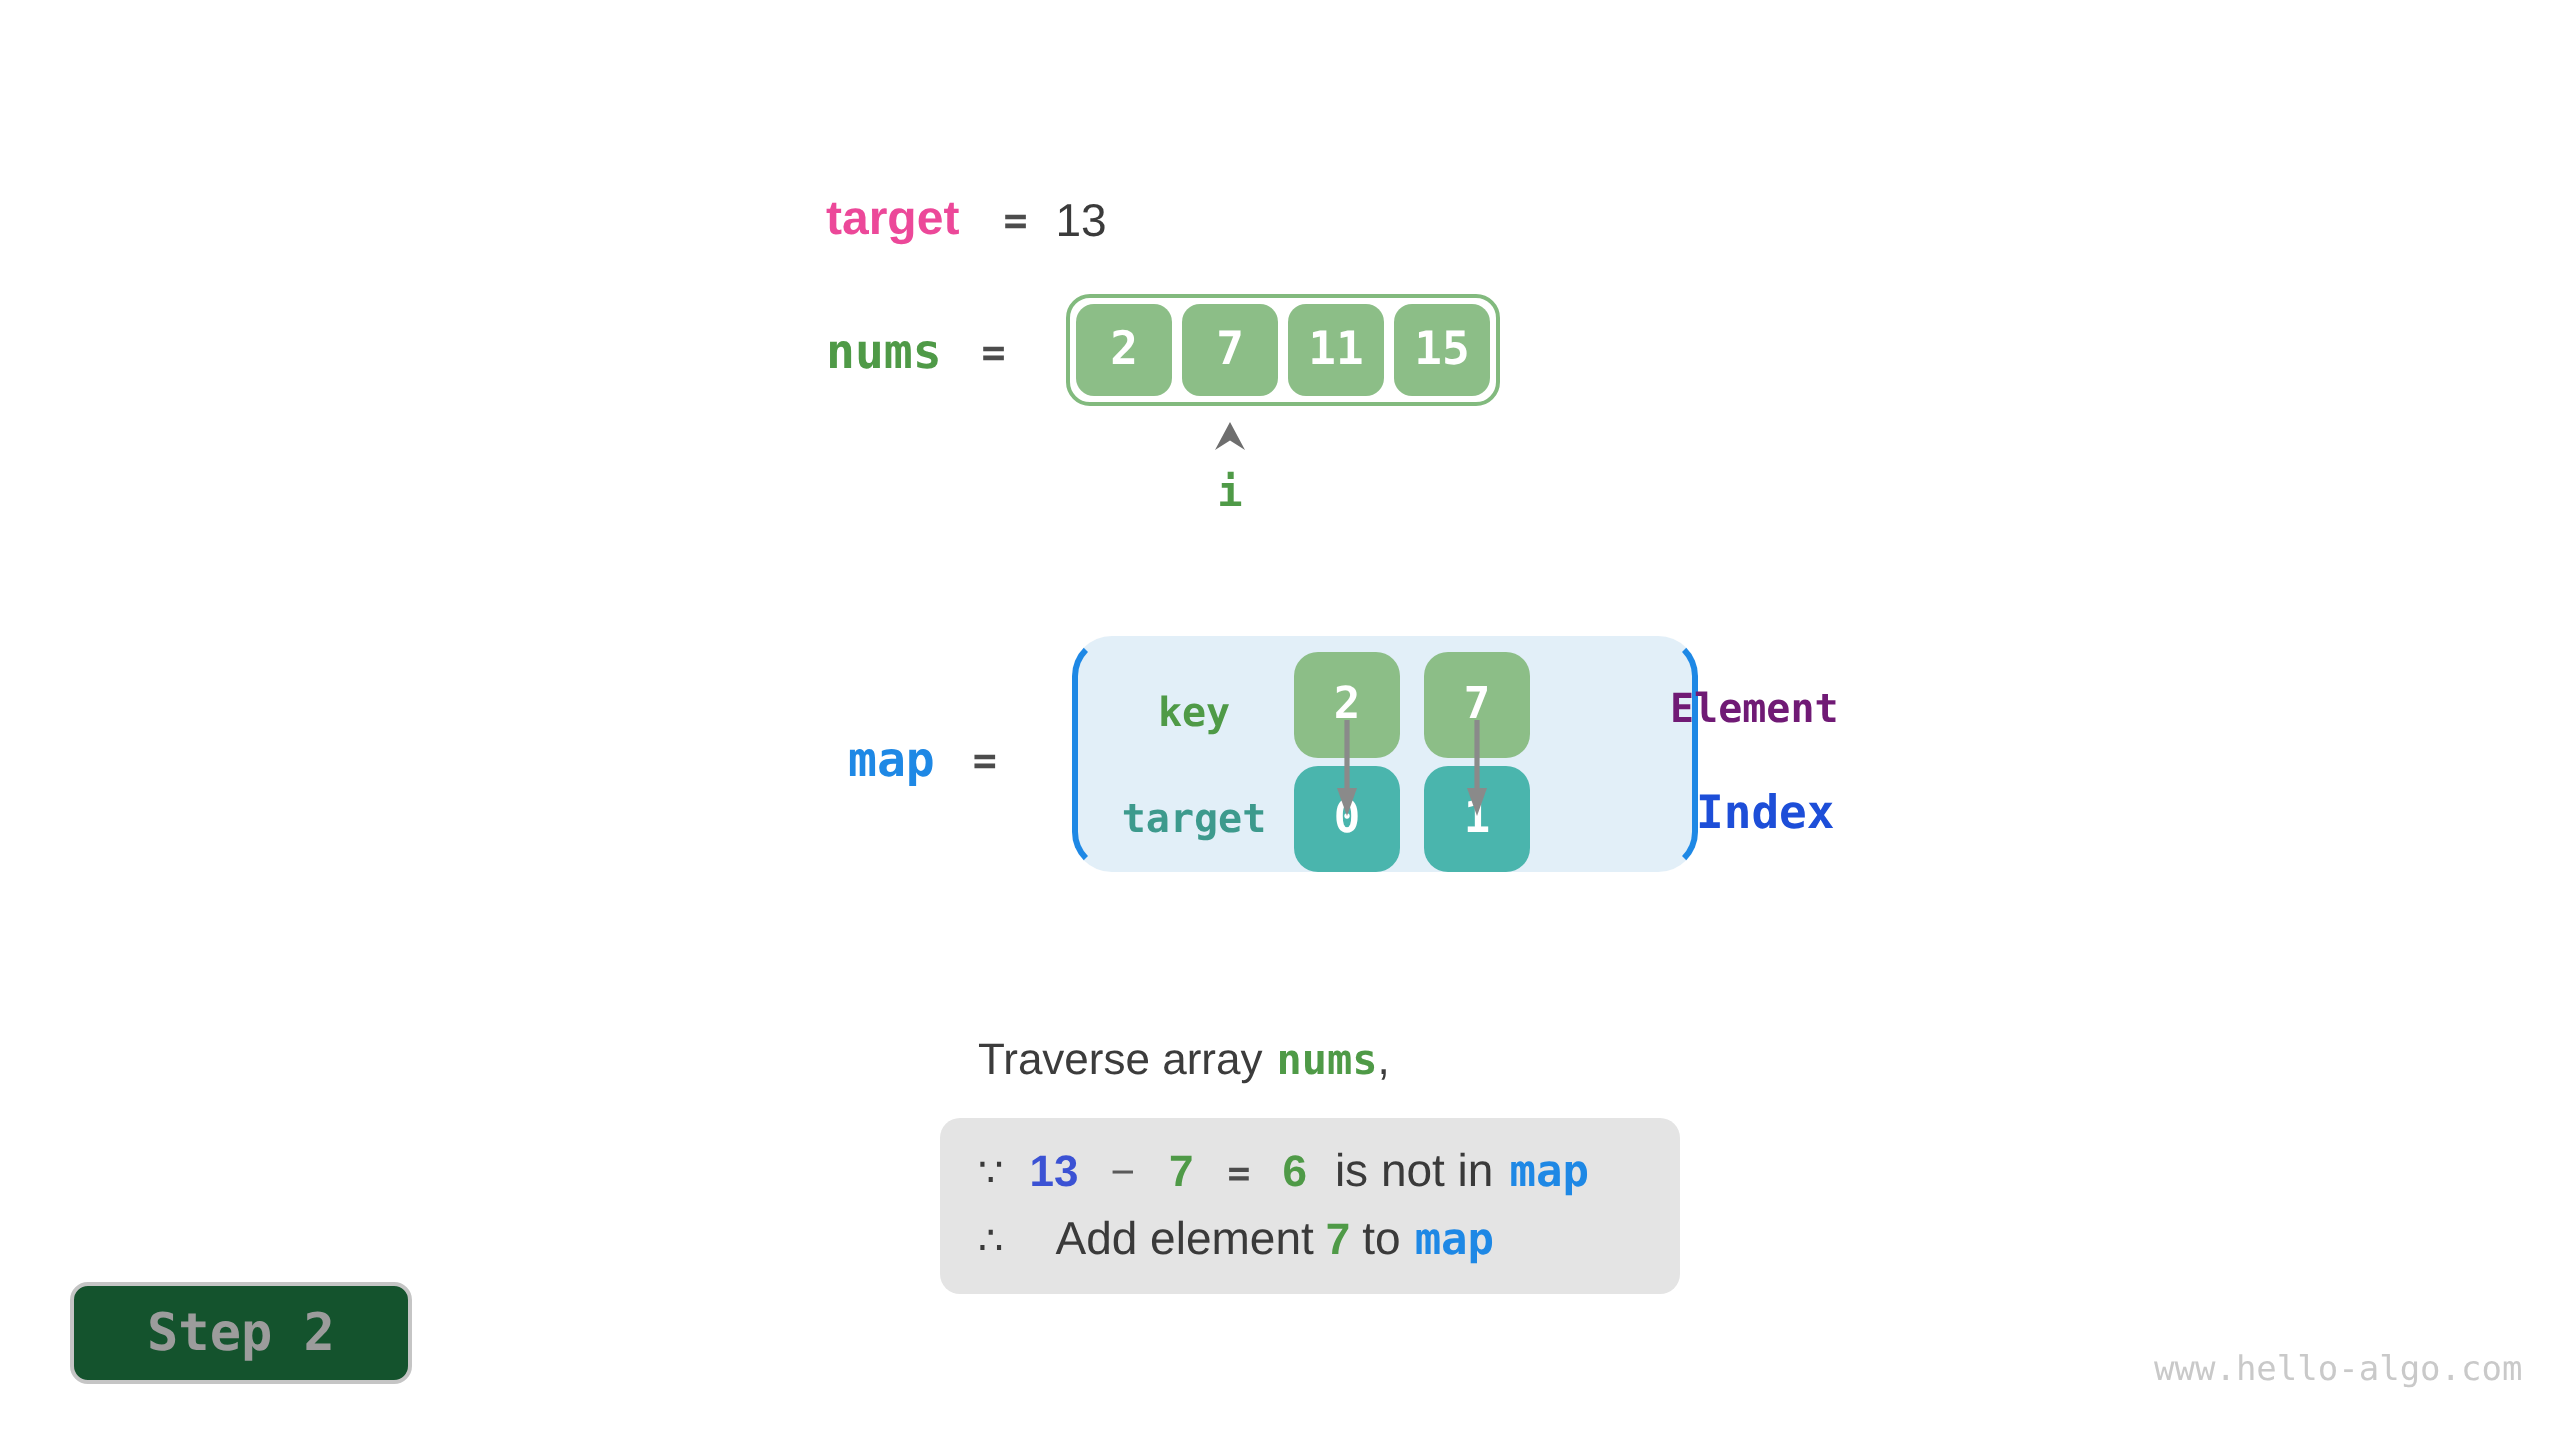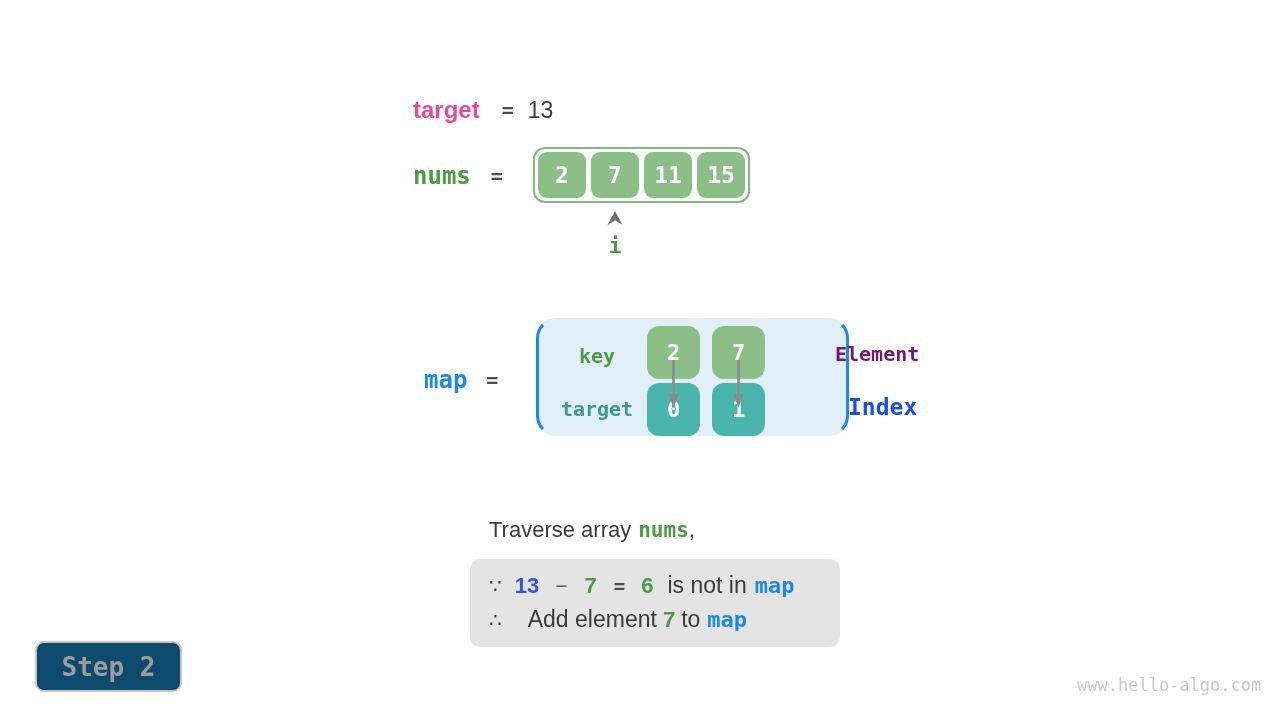--- a/index.html
+++ b/index.html
@@ -69,22 +69,22 @@
   .blue-num{margin-left:13px;font-weight:bold;font-size:22px;color:#3b52d4;}
   .minus{margin-left:16px;font-size:21px;color:#5a5a5a;}
   .green-num{font-weight:bold;font-size:22px;color:#4f9a47;}
   .ml17{margin-left:17px;} .ml16{margin-left:16px;} .ml14{margin-left:14px;}
   .ml13{margin-left:26px;} .ml8{margin-left:8px;} .ml6{margin-left:6px;} .ml7{margin-left:7px;}
   .eq2{font-family:"DejaVu Sans Mono",monospace;font-weight:bold;font-size:19px;color:#4c4c4c;}
   .plain{font-size:23px;color:#3a3a3a;}
   .kw-map-inline{font-family:"DejaVu Sans Mono",monospace;font-weight:bold;font-size:22px;color:#1e88e5;}
 
   
-  .step-badge{left:35px;top:641px;width:147px;height:51px;box-sizing:border-box;
-              background:#0c4a6e;border:2px solid #c5c5c5;border-radius:9px;
+  .step-badge{left:35px;top:641px;width:171px;height:51px;box-sizing:border-box;
+              background:#14532d;border:2px solid #c5c5c5;border-radius:9px;
               display:flex;align-items:center;justify-content:center;
               font-family:"DejaVu Sans Mono",monospace;font-weight:bold;font-size:26px;color:#9c9c9c;}
   .watermark{left:1077px;top:675px;font-family:"DejaVu Sans Mono",monospace;
              font-size:17px;color:#c9c9c9;}
 </style>
 </head>
 <body>
 
 <div class="stage">
 

